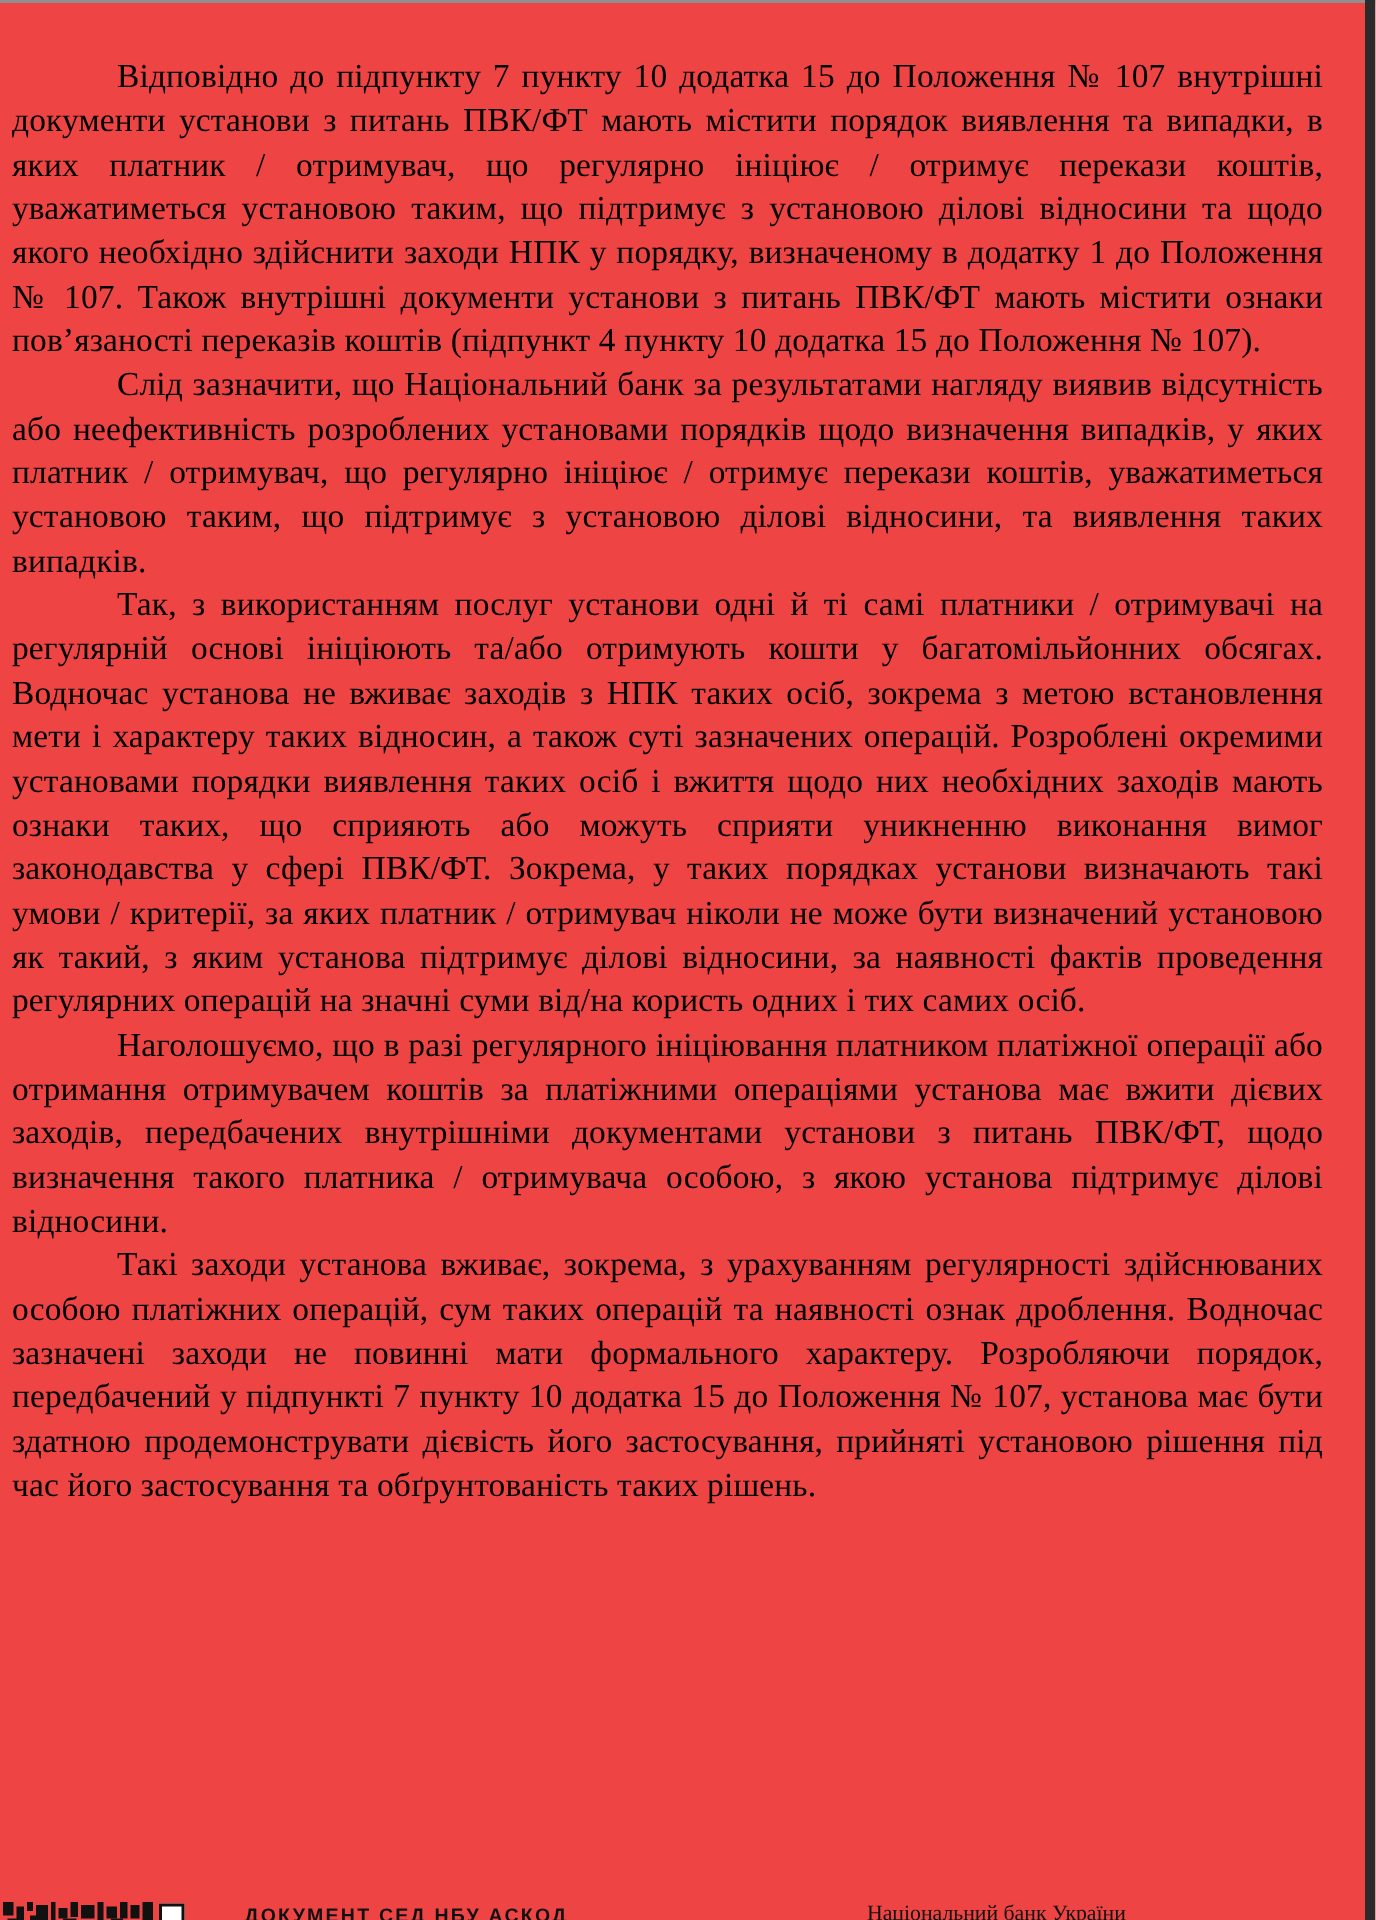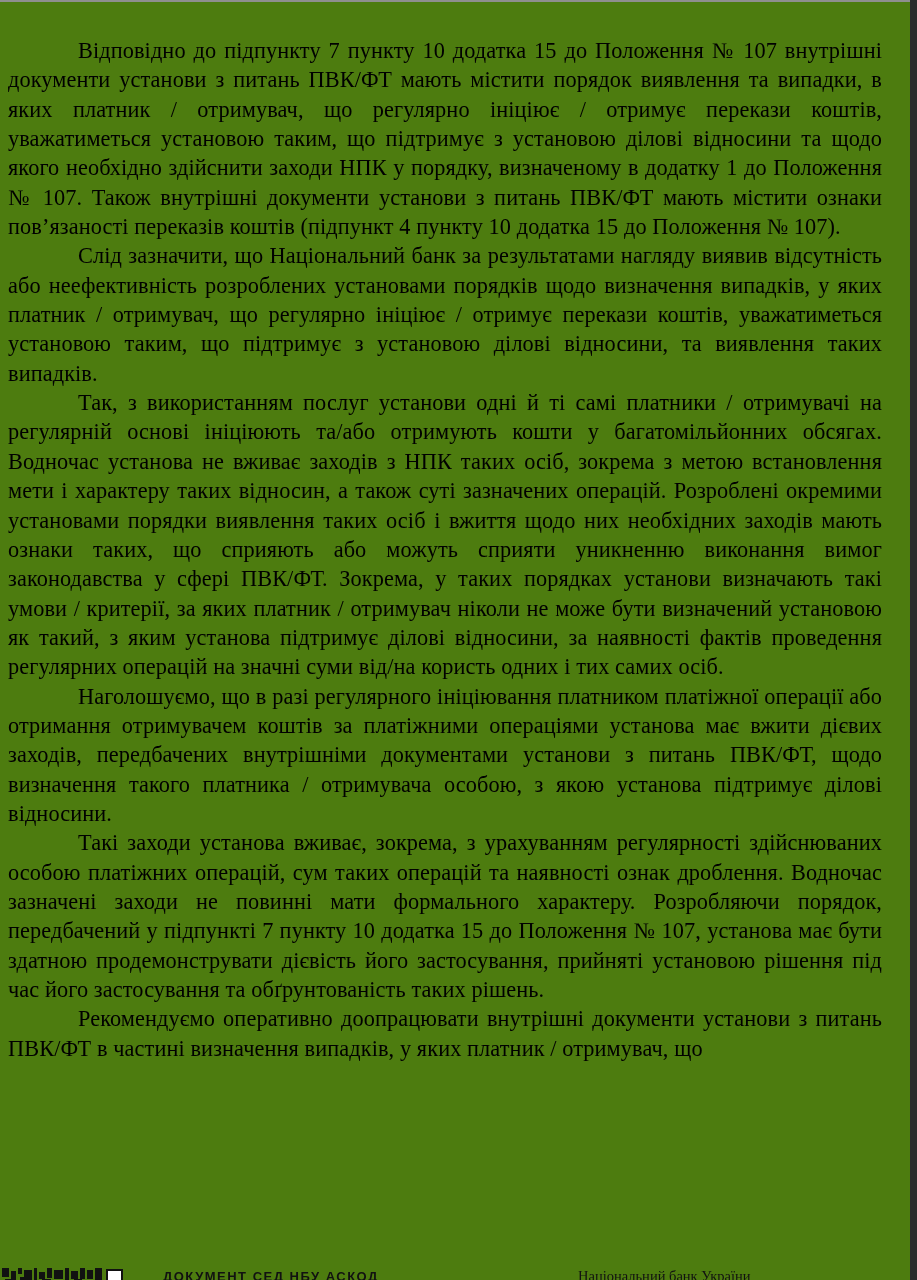--- a/index.html
+++ b/index.html
@@ -1,20 +1,20 @@
 <!DOCTYPE html>
 <html lang="uk"><head>
 <meta charset="utf-8">
 <style>
   html, body { margin: 0; padding: 0; background: #ffffff; }
   .page {
     position: relative;
     width: 917px;
     height: 1280px;
-    background: #4d7c0f;
+    background: #ef4444;
     overflow: hidden;
     font-family: "Liberation Serif", "DejaVu Serif", serif;
     color: #000000;
   }
   .top-edge {
     position: absolute;
     top: 0; left: 0;
     width: 917px; height: 2px;
     background: #8f8f8f;
   }
@@ -82,21 +82,20 @@
 
 <div class="page">
   <div class="top-edge"></div>
 
   <div class="content">
     <p>Відповідно до підпункту 7 пункту 10 додатка 15 до Положення № 107 внутрішні документи установи з питань ПВК/ФТ мають містити порядок виявлення та випадки, в яких платник / отримувач, що регулярно ініціює / отримує перекази коштів, уважатиметься установою таким, що підтримує з установою ділові відносини та щодо якого необхідно здійснити заходи НПК у порядку, визначеному в додатку 1 до Положення № 107. Також внутрішні документи установи з питань ПВК/ФТ мають містити ознаки пов’язаності переказів коштів (підпункт 4 пункту 10 додатка 15 до Положення № 107).</p>
     <p>Слід зазначити, що Національний банк за результатами нагляду виявив відсутність або неефективність розроблених установами порядків щодо визначення випадків, у яких платник / отримувач, що регулярно ініціює / отримує перекази коштів, уважатиметься установою таким, що підтримує з установою ділові відносини, та виявлення таких випадків.</p>
     <p>Так, з використанням послуг установи одні й ті самі платники / отримувачі на регулярній основі ініціюють та/або отримують кошти у багатомільйонних обсягах. Водночас установа не вживає заходів з НПК таких осіб, зокрема з метою встановлення мети і характеру таких відносин, а також суті зазначених операцій. Розроблені окремими установами порядки виявлення таких осіб і вжиття щодо них необхідних заходів мають ознаки таких, що сприяють або можуть сприяти уникненню виконання вимог законодавства у сфері ПВК/ФТ. Зокрема, у таких порядках установи визначають такі умови / критерії, за яких платник / отримувач ніколи не може бути визначений установою як такий, з яким установа підтримує ділові відносини, за наявності фактів проведення регулярних операцій на значні суми від/на користь одних і тих самих осіб.</p>
     <p>Наголошуємо, що в разі регулярного ініціювання платником платіжної операції або отримання отримувачем коштів за платіжними операціями установа має вжити дієвих заходів, передбачених внутрішніми документами установи з питань ПВК/ФТ, щодо визначення такого платника / отримувача особою, з якою установа підтримує ділові відносини.</p>
     <p>Такі заходи установа вживає, зокрема, з урахуванням регулярності здійснюваних особою платіжних операцій, сум таких операцій та наявності ознак дроблення. Водночас зазначені заходи не повинні мати формального характеру. Розробляючи порядок, передбачений у підпункті 7 пункту 10 додатка 15 до Положення № 107, установа має бути здатною продемонструвати дієвість його застосування, прийняті установою рішення під час його застосування та обґрунтованість таких рішень.</p>
-    <p>Рекомендуємо оперативно доопрацювати внутрішні документи установи з питань ПВК/ФТ в частині визначення випадків, у яких платник / отримувач, що</p>
   </div>
 
   <div class="footer">
     <span class="stamp">
       <svg width="100" height="22" viewBox="0 0 100 22" xmlns="http://www.w3.org/2000/svg" aria-hidden="true">
         <rect x="0" y="0" width="7" height="9" fill="#111"></rect>
         <rect x="9" y="3" width="5" height="11" fill="#111"></rect>
         <rect x="16" y="0" width="4" height="6" fill="#111"></rect>
         <rect x="22" y="2" width="8" height="10" fill="#111"></rect>
         <rect x="32" y="0" width="3" height="12" fill="#111"></rect>

